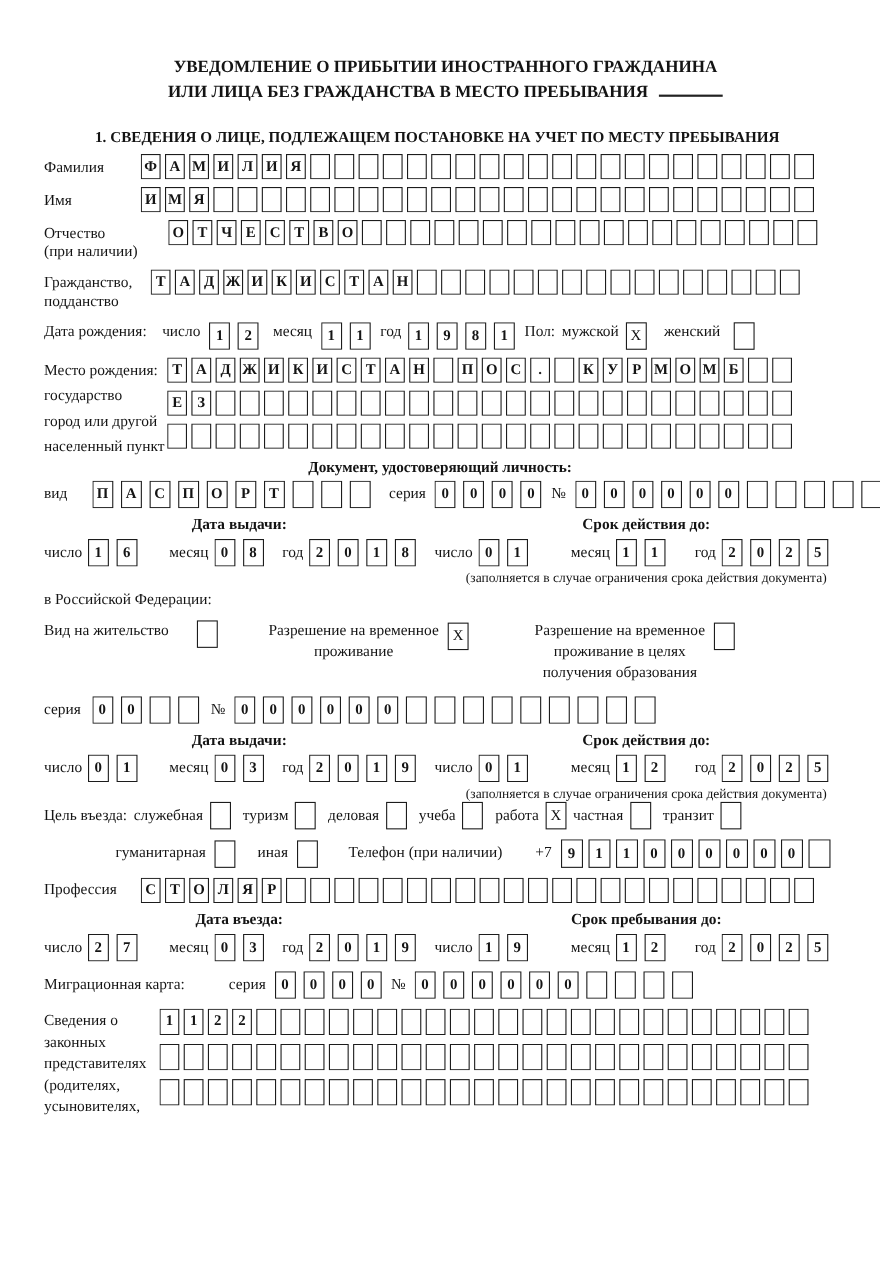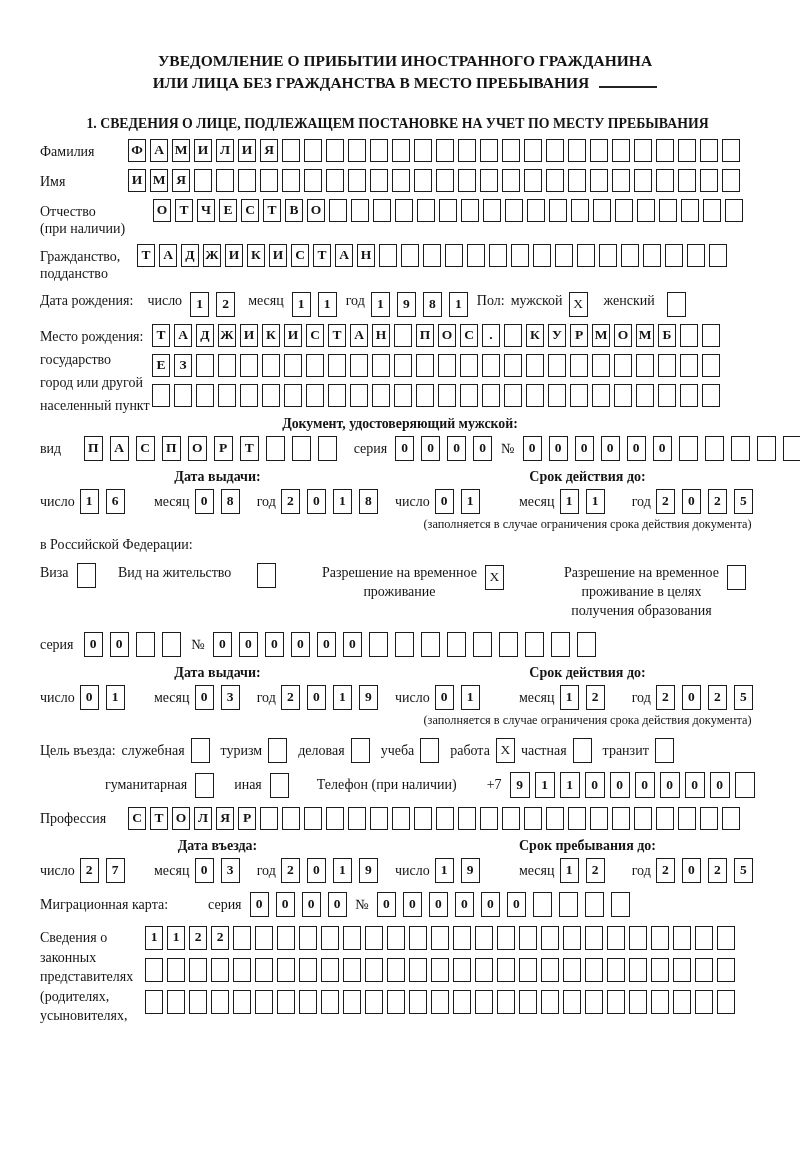--- a/index.html
+++ b/index.html
@@ -47,21 +47,21 @@
   
   .opts{display:flex;margin-top:8px;width:748px;}
   .optgrp{display:flex;align-items:flex-start;}
   .opt-text{font-size:14px;line-height:19px;text-align:center;}
   .opts .g1{width:78px;} .opts .g2{width:204px;} .opts .g3{width:242px;} .opts .g4{width:224px;}
   .g1 .opt-text,.g2 .opt-text{text-align:left;}
   .opt-text.ml{margin-right:8px;}
   .mt2{margin-top:2px;}
 
   
-  .purpose{display:flex;align-items:center;font-size:14px;margin-top:10px;width:752px;}
+  .purpose{display:flex;align-items:center;font-size:14px;width:752px;}
   .purpose .plabel{margin-right:6px;}
   .purpose .pbox{margin-right:11px;}
   .purpose2{display:flex;align-items:center;font-size:14px;margin-top:9px;}
   .purpose2 .plabel{margin-right:8px;}
   .phone-cells .cell{width:20px;height:26px;margin-right:5px;line-height:23px;}
 
   
   .reps{display:flex;margin-top:9px;}
   .reps .lblcol{width:105px;font-size:14px;line-height:19.5px;padding-top:2px;}
   .reps .rcol{flex:1 1 auto;overflow:hidden;}
@@ -135,21 +135,21 @@
       <div style="margin-top:6px;">город или другой</div>
       <div style="margin-top:6px;">населенный пункт</div>
     </div>
     <div class="stack" style="flex:1 1 auto;overflow:hidden;">
       <div class="cellrow cells"><span class="cell">Т</span><span class="cell">А</span><span class="cell">Д</span><span class="cell">Ж</span><span class="cell">И</span><span class="cell">К</span><span class="cell">И</span><span class="cell">С</span><span class="cell">Т</span><span class="cell">А</span><span class="cell">Н</span><span class="cell"></span><span class="cell">П</span><span class="cell">О</span><span class="cell">С</span><span class="cell">.</span><span class="cell"></span><span class="cell">К</span><span class="cell">У</span><span class="cell">Р</span><span class="cell">М</span><span class="cell">О</span><span class="cell">М</span><span class="cell">Б</span><span class="cell"></span><span class="cell"></span></div>
       <div class="cellrow cells"><span class="cell">Е</span><span class="cell">З</span><span class="cell"></span><span class="cell"></span><span class="cell"></span><span class="cell"></span><span class="cell"></span><span class="cell"></span><span class="cell"></span><span class="cell"></span><span class="cell"></span><span class="cell"></span><span class="cell"></span><span class="cell"></span><span class="cell"></span><span class="cell"></span><span class="cell"></span><span class="cell"></span><span class="cell"></span><span class="cell"></span><span class="cell"></span><span class="cell"></span><span class="cell"></span><span class="cell"></span><span class="cell"></span><span class="cell"></span></div>
       <div class="cellrow cells"><span class="cell"></span><span class="cell"></span><span class="cell"></span><span class="cell"></span><span class="cell"></span><span class="cell"></span><span class="cell"></span><span class="cell"></span><span class="cell"></span><span class="cell"></span><span class="cell"></span><span class="cell"></span><span class="cell"></span><span class="cell"></span><span class="cell"></span><span class="cell"></span><span class="cell"></span><span class="cell"></span><span class="cell"></span><span class="cell"></span><span class="cell"></span><span class="cell"></span><span class="cell"></span><span class="cell"></span><span class="cell"></span><span class="cell"></span></div>
     </div>
   </div>
 
-  <div class="doc-heading" style="margin-top:2px;">Документ, удостоверяющий мужской:</div>
+  <div class="doc-heading" style="margin-top:2px;">Документ, удостоверяющий личность:</div>
 
   <div class="frow" style="align-items:center;margin-top:4px;">
     <span class="inline-lab w45">вид</span>
     <span class="cells date-cells" style="flex:0 0 auto;"><span class="cell">П</span><span class="cell">А</span><span class="cell">С</span><span class="cell">П</span><span class="cell">О</span><span class="cell">Р</span><span class="cell">Т</span><span class="cell"></span><span class="cell"></span><span class="cell"></span></span>
     <span class="inline-lab" style="margin:0 8px 0 10px;">серия</span>
     <span class="cells date-cells" style="flex:0 0 auto;"><span class="cell">0</span><span class="cell">0</span><span class="cell">0</span><span class="cell">0</span></span>
     <span class="inline-lab" style="margin:0 8px 0 2px;">№</span>
     <span class="cells date-cells" style="flex:1 1 auto;overflow:hidden;"><span class="cell">0</span><span class="cell">0</span><span class="cell">0</span><span class="cell">0</span><span class="cell">0</span><span class="cell">0</span><span class="cell"></span><span class="cell"></span><span class="cell"></span><span class="cell"></span><span class="cell"></span></span>
   </div>
 
@@ -175,24 +175,20 @@
         <span class="word">год</span>
         <span class="cells date-cells"><span class="cell">2</span><span class="cell">0</span><span class="cell">2</span><span class="cell">5</span></span>
       </div>
       <div class="dfoot">(заполняется в случае ограничения срока действия документа)</div>
     </div>
   </div>
 
   <div class="intro" style="margin-top:2px;">в Российской Федерации:</div>
 
   <div class="opts">
-    <div class="optgrp g1">
-      <span class="opt-text ml">Виза</span>
-      <span class="chk"><span class="cell"></span></span>
-    </div>
     <div class="optgrp g2">
       <span class="opt-text ml">Вид на жительство</span>
       <span class="chk" style="margin-left:18px;"><span class="cell"></span></span>
     </div>
     <div class="optgrp g3">
       <div class="opt-text ml">
         <div>Разрешение на временное</div>
         <div>проживание</div>
       </div>
       <span class="chk mt2"><span class="cell">X</span></span>

